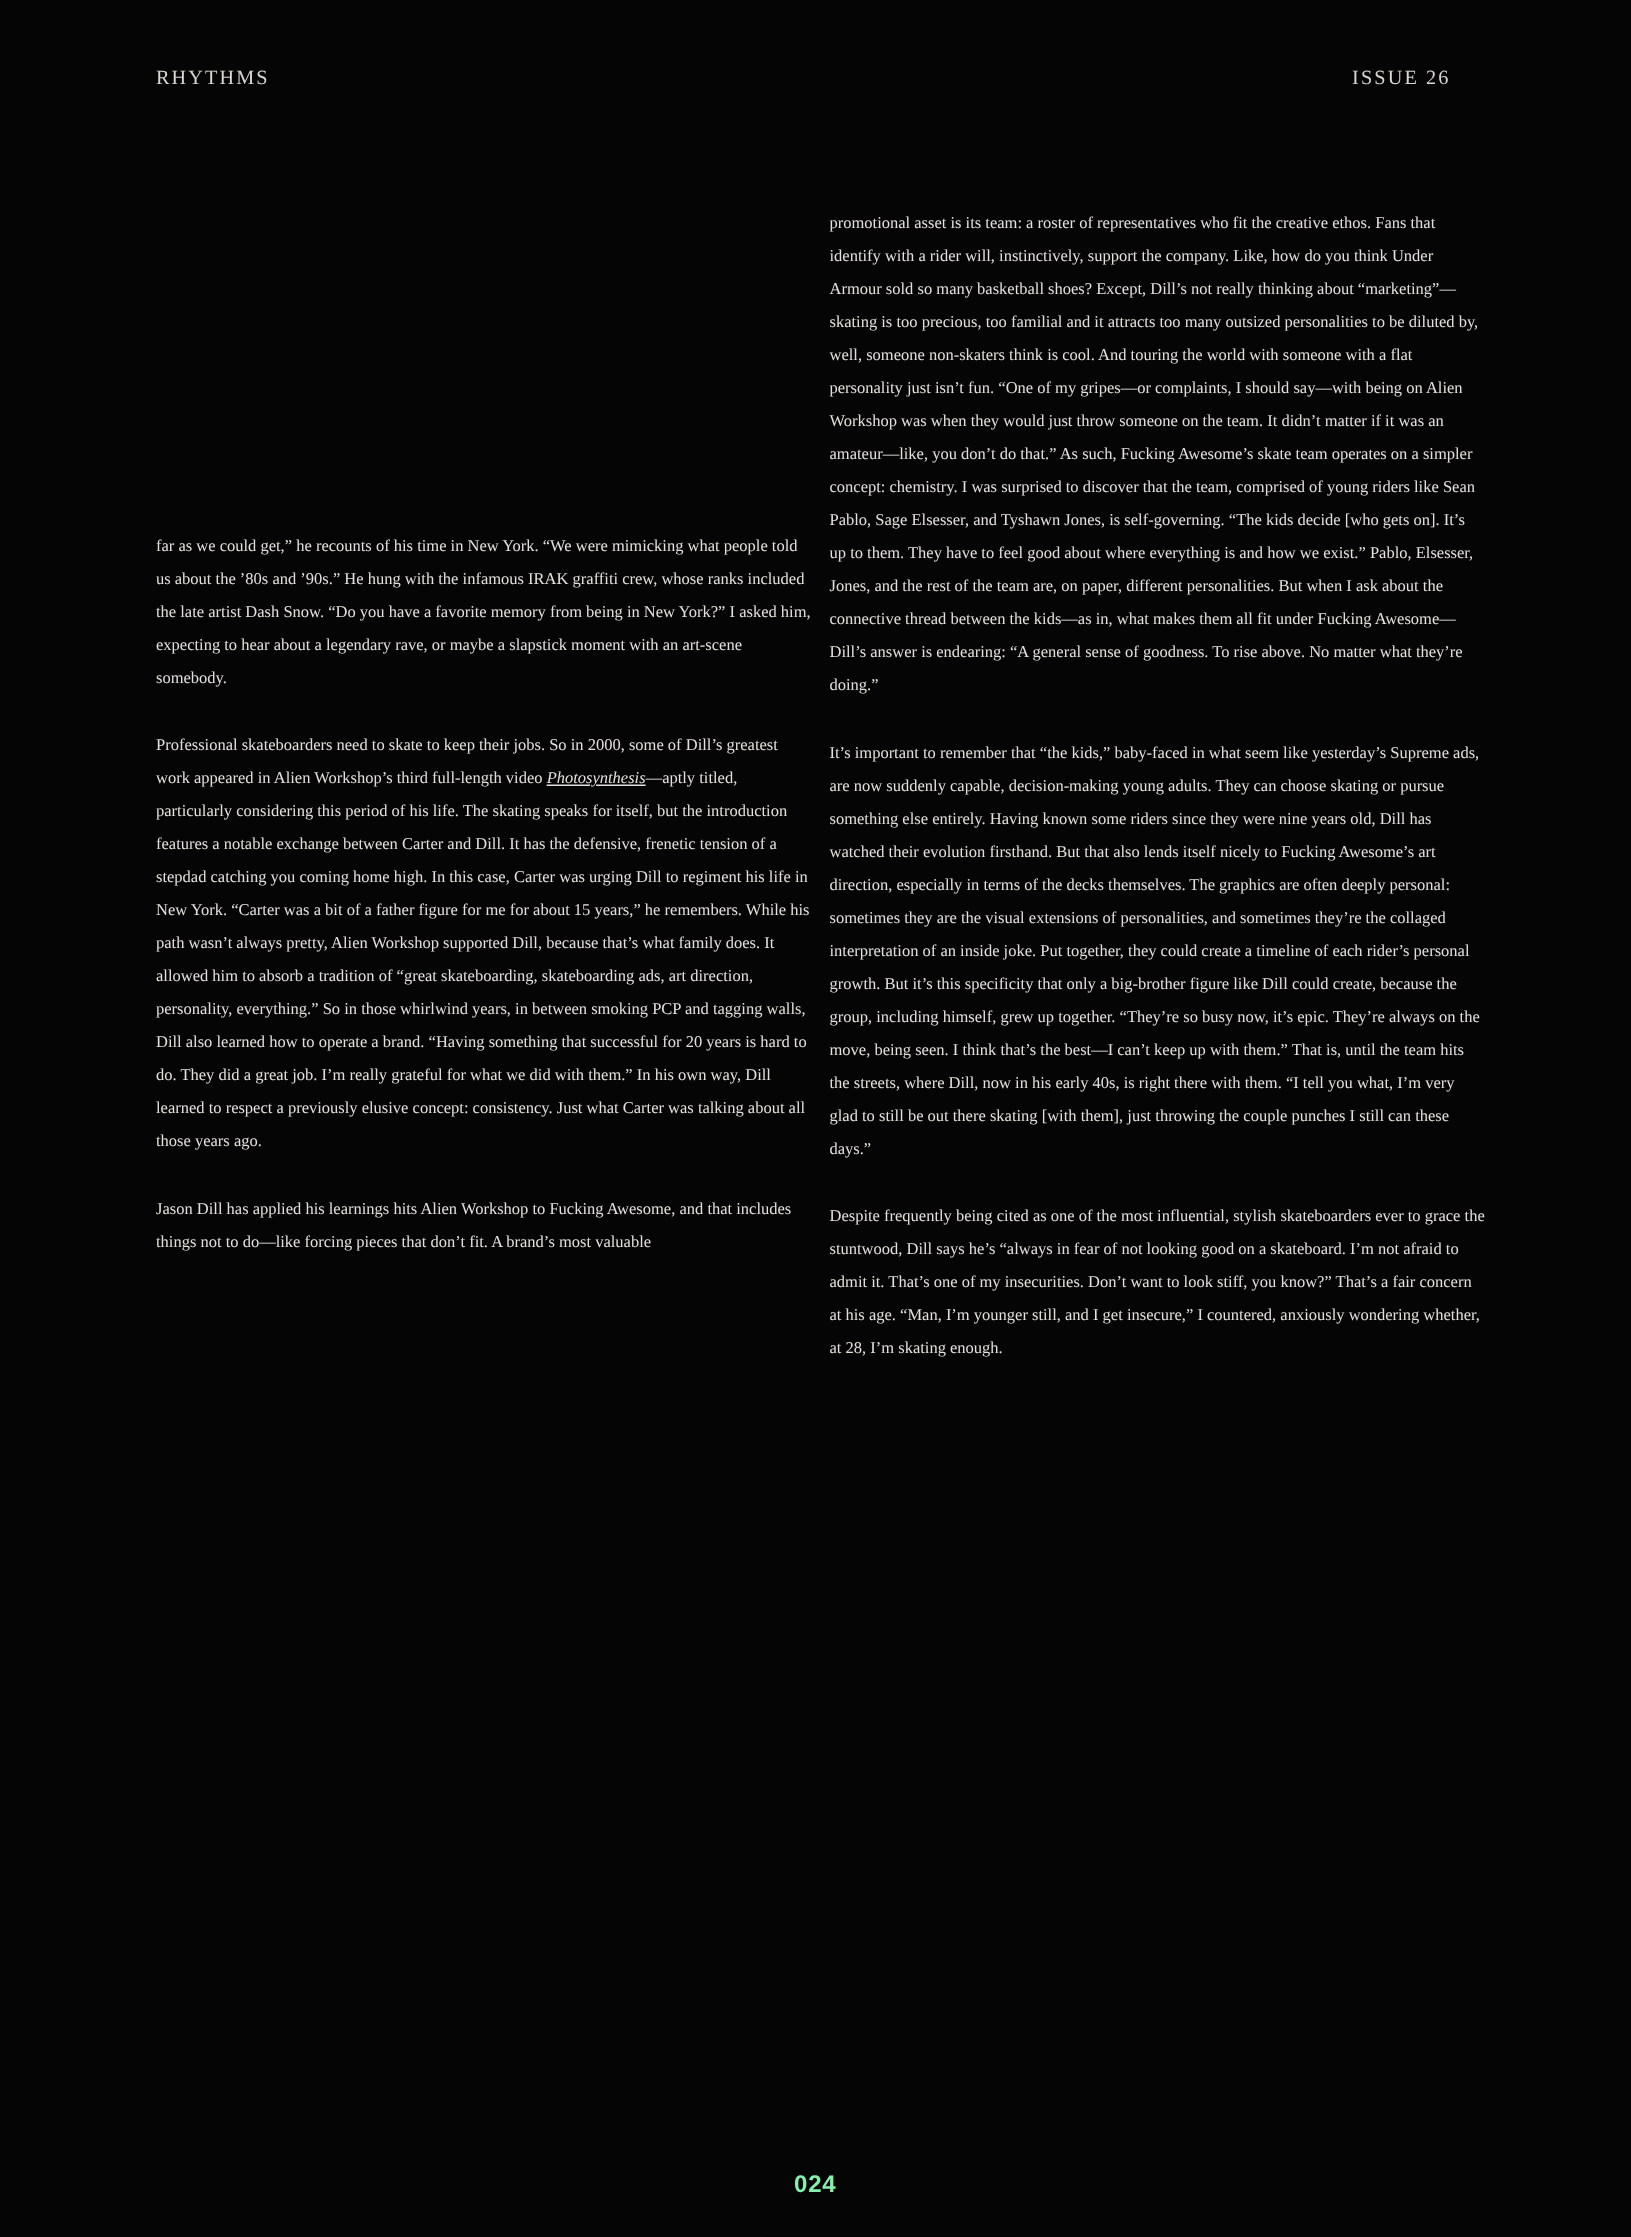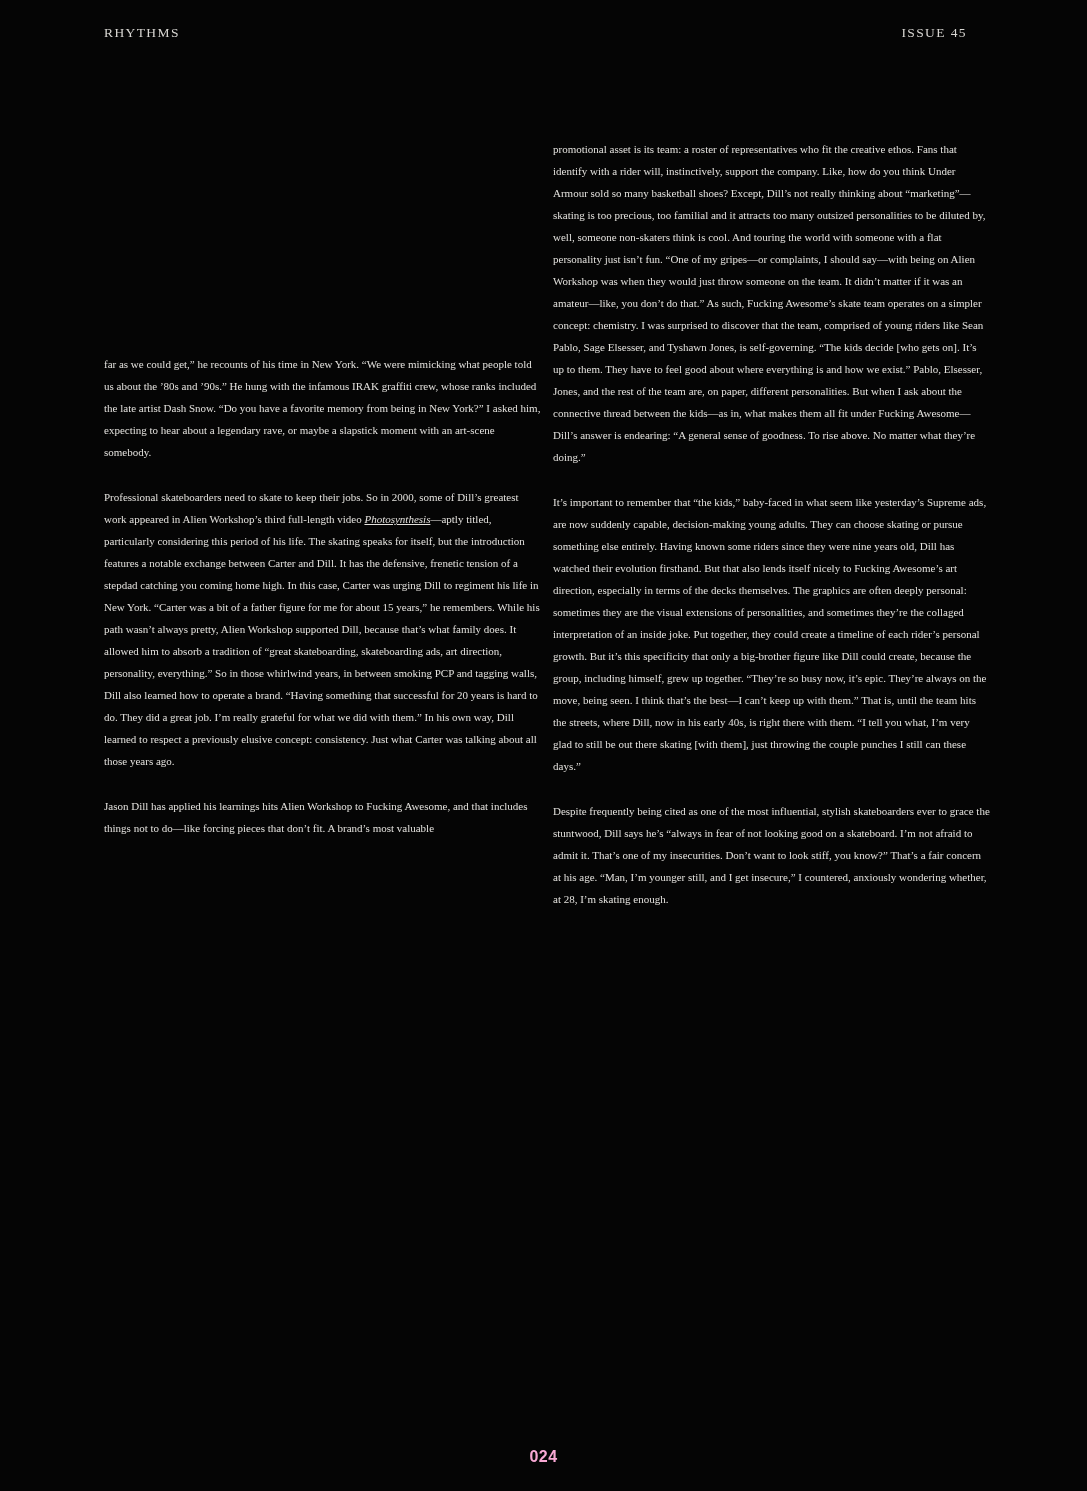--- a/index.html
+++ b/index.html
@@ -7,21 +7,21 @@
     position: relative;
     width: 1087px;
     height: 1491px;
     background: #050505;
     color: #e3e1dd;
     font-family: "Liberation Serif", serif;
     overflow: hidden;
   }
   .page-header {
     position: absolute;
-    top: 25px;
+    top: 44px;
     left: 104px;
     right: 120px;
     display: flex;
     justify-content: space-between;
     font-size: 13.5px;
     letter-spacing: 1.4px;
     color: #d8d6d2;
   }
   .article {
     position: absolute;
@@ -42,31 +42,31 @@
   .page-footer {
     position: absolute;
     top: 1448px;
     left: 0;
     width: 100%;
     text-align: center;
     font-family: "Liberation Sans", sans-serif;
     font-weight: bold;
     font-size: 16px;
     letter-spacing: 0.5px;
-    color: #f9a8d4;
+    color: #86efac;
   }
 </style>
 </head>
 <body>
 
 <div class="page">
 
   <header class="page-header">
     <span>RHYTHMS</span>
-    <span>ISSUE 45</span>
+    <span>ISSUE 26</span>
   </header>
 
   <main class="article">
     <section class="col col-left">
         <p class="para"><span>far as we could get,” he recounts of his time in New York. “We were mimicking what people told us about the ’80s and ’90s.” He hung with the infamous IRAK graffiti crew, whose ranks included the late artist Dash Snow. “Do you have a favorite memory from being in New York?” I asked him, expecting to hear about a legendary rave, or maybe a slapstick moment with an art-scene somebody.</span></p>
         <p class="para"><span>Professional skateboarders need to skate to keep their jobs. So in 2000, some of Dill’s greatest work appeared in Alien Workshop’s third full-length video </span><em>Photosynthesis</em><span>—aptly titled, particularly considering this period of his life. The skating speaks for itself, but the introduction features a notable exchange between Carter and Dill. It has the defensive, frenetic tension of a stepdad catching you coming home high. In this case, Carter was urging Dill to regiment his life in New York. “Carter was a bit of a father figure for me for about 15 years,” he remembers. While his path wasn’t always pretty, Alien Workshop supported Dill, because that’s what family does. It allowed him to absorb a tradition of “great skateboarding, skateboarding ads, art direction, personality, everything.” So in those whirlwind years, in between smoking PCP and tagging walls, Dill also learned how to operate a brand. “Having something that successful for 20 years is hard to do. They did a great job. I’m really grateful for what we did with them.” In his own way, Dill learned to respect a previously elusive concept: consistency. Just what Carter was talking about all those years ago.</span></p>
         <p class="para"><span>Jason Dill has applied his learnings hits Alien Workshop to Fucking Awesome, and that includes things not to do—like forcing pieces that don’t fit. A brand’s most valuable</span></p>
       </section>
     <section class="col col-right">
         <p class="para"><span>promotional asset is its team: a roster of representatives who fit the creative ethos. Fans that identify with a rider will, instinctively, support the company. Like, how do you think Under Armour sold so many basketball shoes? Except, Dill’s not really thinking about “marketing”—skating is too precious, too familial and it attracts too many outsized personalities to be diluted by, well, someone non-skaters think is cool. And touring the world with someone with a flat personality just isn’t fun. “One of my gripes—or complaints, I should say—with being on Alien Workshop was when they would just throw someone on the team. It didn’t matter if it was an amateur—like, you don’t do that.” As such, Fucking Awesome’s skate team operates on a simpler concept: chemistry. I was surprised to discover that the team, comprised of young riders like Sean Pablo, Sage Elsesser, and Tyshawn Jones, is self-governing. “The kids decide [who gets on]. It’s up to them. They have to feel good about where everything is and how we exist.” Pablo, Elsesser, Jones, and the rest of the team are, on paper, different personalities. But when I ask about the connective thread between the kids—as in, what makes them all fit under Fucking Awesome—Dill’s answer is endearing: “A general sense of goodness. To rise above. No matter what they’re doing.”</span></p>

